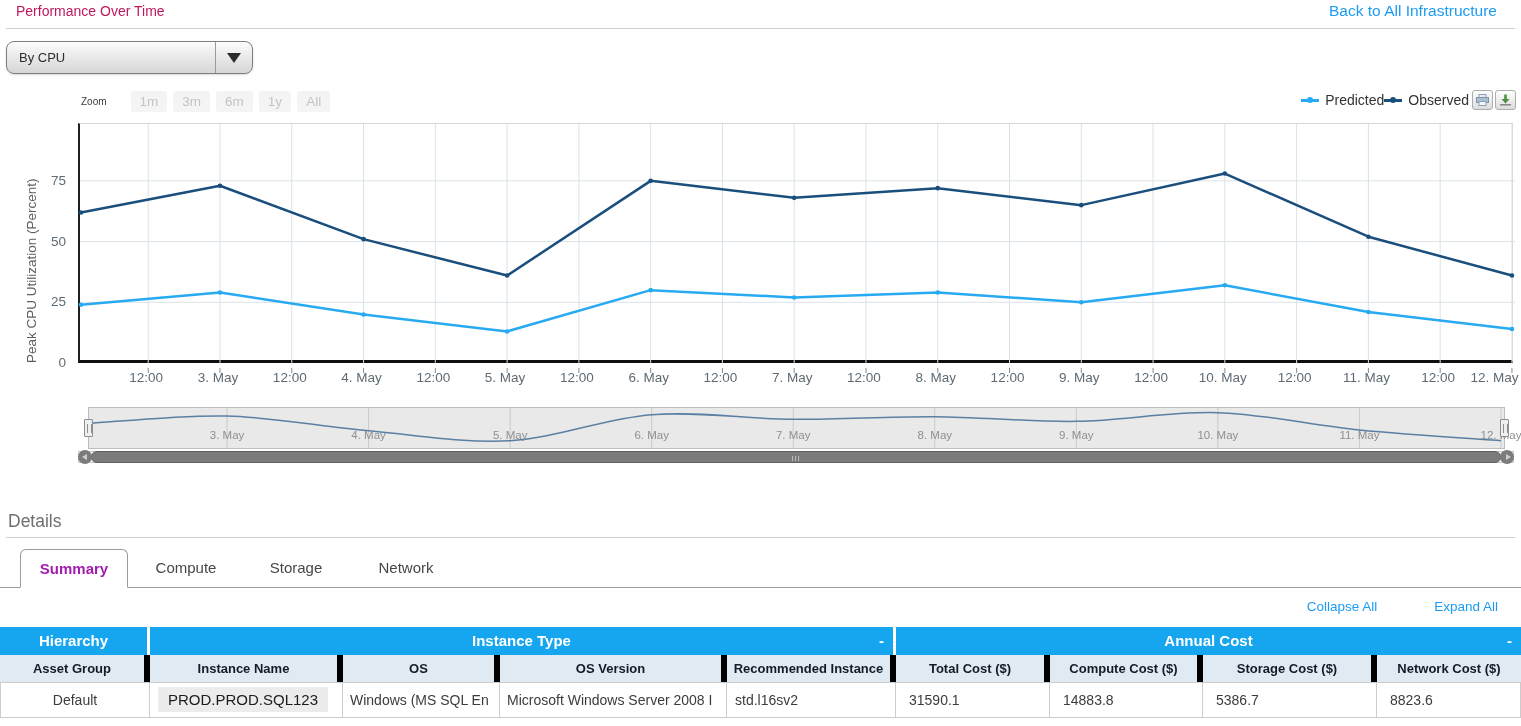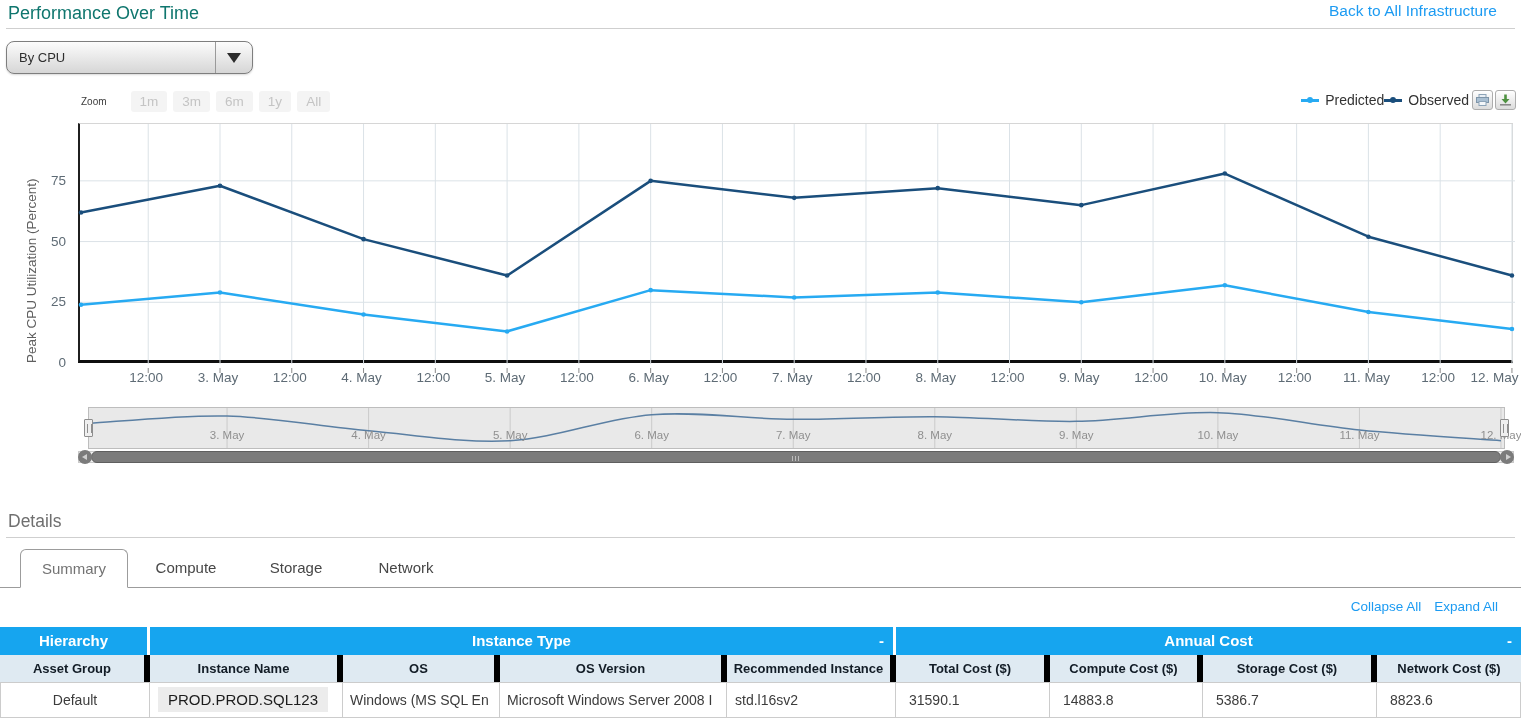--- a/index.html
+++ b/index.html
@@ -2,21 +2,21 @@
 <html><head>
 <meta charset="utf-8">
 <style>
   * { margin:0; padding:0; box-sizing:border-box; }
   html,body { background:#fff; }
   .page { position:relative; width:1521px; height:726px; background:#fff; overflow:hidden;
           font-family:"Liberation Sans","DejaVu Sans",sans-serif; }
 
   
   .hdr-line { position:absolute; left:6px; right:6px; top:28px; border-top:1px solid #cfcfcf; }
-  .page-title { position:absolute; left:8px; top:3px; font-size:18px; color:#0f766e; }
+  .page-title { position:absolute; left:16px; top:3px; font-size:14px; color:#be185d; }
   .back-link { position:absolute; right:24px; top:2px; font-size:15.5px; color:#1c9bf2; cursor:pointer; }
 
   
   .dropdown { position:absolute; left:6px; top:41px; width:247px; height:33px;
       border:1.5px solid #7e7e7e; border-radius:8px;
       background:linear-gradient(#fcfcfc,#d6d6d6); box-shadow:0 1px 2px rgba(0,0,0,.15); cursor:pointer; }
   .dropdown .dd-text { position:absolute; left:12px; top:8px; font-size:13px; color:#2e2e2e; }
   .dropdown .dd-arrow-box { position:absolute; right:0; top:0; bottom:0; width:37px; border-left:1px solid #9a9a9a; }
   .dropdown .dd-arrow { position:absolute; right:11px; top:11px; width:0; height:0;
       border-left:7px solid transparent; border-right:7px solid transparent; border-top:10px solid #2b2b2b; }
@@ -70,23 +70,23 @@
   .sb-btn.left .tri { left:4px; border-right:5px solid #cfcfcf; }
   .sb-btn.right .tri { left:6px; border-left:5px solid #cfcfcf; }
 
   
   .details-title { position:absolute; left:8px; top:511px; font-size:17.5px; color:#6f6f6f; }
   .details-line { position:absolute; left:6px; right:6px; top:537px; border-top:1px solid #cfcfcf; }
   .tabs { position:absolute; left:0; right:0; top:549px; height:39px; border-bottom:1px solid #9c9c9c; }
   .tab { position:absolute; top:0; height:38px; width:108px; text-align:center; line-height:38px;
       font-size:15px; color:#474747; cursor:pointer; }
   .tab.active { height:39px; background:#fff; border:1px solid #9c9c9c; border-bottom:1px solid #fff;
-      border-radius:6px 6px 0 0; font-weight:normal; color:#737373; }
+      border-radius:6px 6px 0 0; font-weight:bold; color:#a21caf; }
   .table-links { position:absolute; right:23px; top:599px; display:flex; gap:13px; font-size:13.5px; color:#1c9bf2; }
-  .table-links span { cursor:pointer; }
+  .table-links span { cursor:pointer;margin-left:44px; }
 
   
   .tbl { position:absolute; left:0; top:627px; width:1521px; }
   .t-groups { display:grid; grid-template-columns:150px 746px 625px; height:28px; }
   .t-group { position:relative; background:#16a5ef; color:#fff; font-weight:bold; font-size:15px;
       text-align:center; line-height:28px; border-right:3px solid #fff; }
   .t-group:last-child { border-right:none; }
   .t-toggle { position:absolute; right:9px; top:0; cursor:pointer; }
   .t-cols, .t-row { display:grid; grid-template-columns:150px 193px 157px 227px 169px 154px 153px 174px 144px; }
   .t-cols { height:27px; }

